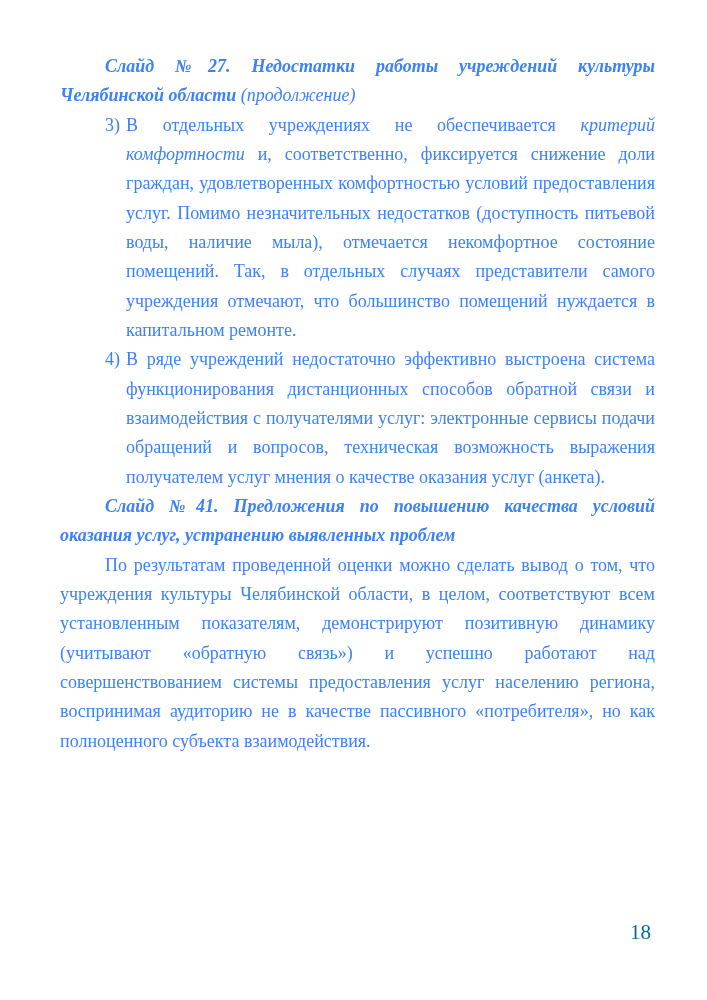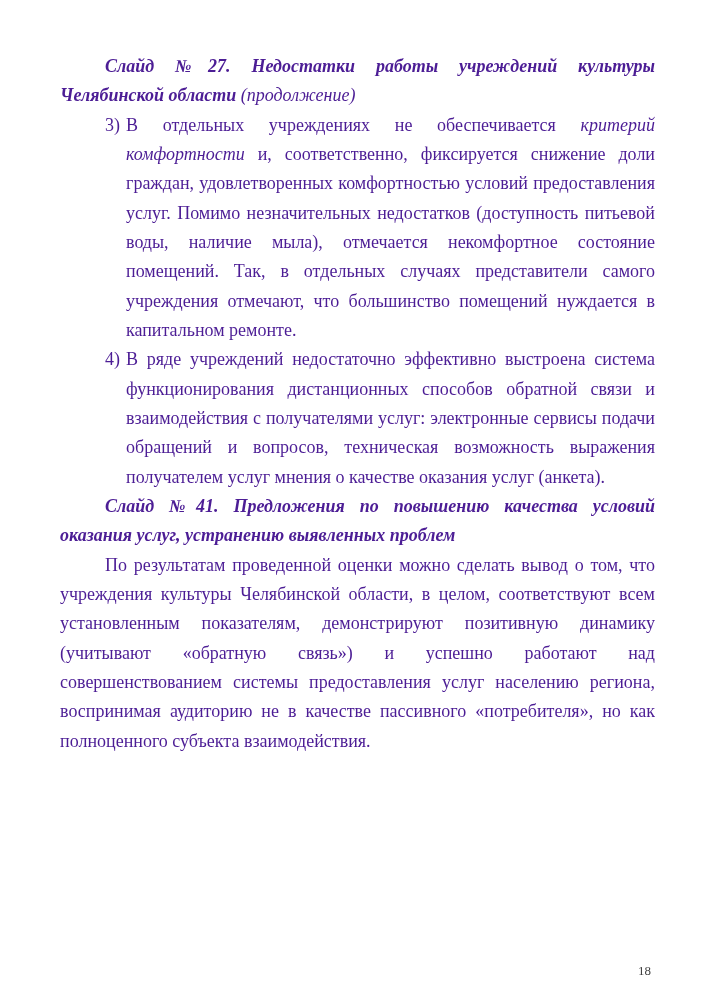--- a/index.html
+++ b/index.html
@@ -19,21 +19,21 @@
     overflow: hidden;
   }
   .content {
     width: 595px;
   }
   .block {
     margin: 0;
     font-size: 18px;
     line-height: 29.33px;
     text-align: justify;
-    color: #4c1d95;
+    color: #3b82f6;
   }
   .para {
     text-indent: 45px;
   }
   .list-item {
     position: relative;
     padding-left: 66px;
     text-indent: 0;
   }
   .list-item .marker {
@@ -41,24 +41,23 @@
     left: 45px;
     top: 0;
   }
   .r-regular { font-style: normal; font-weight: normal; }
   .r-italic { font-style: italic; font-weight: normal; }
   .r-bold-italic { font-style: italic; font-weight: bold; }
   .page-number {
     position: absolute;
     top: 921px;
     right: 56px;
-    font-size: 13px;
+    font-size: 21px;
     line-height: 22px;
-    color: #404040;
-    margin-top: 39px;
+    color: #0369a1;
   }
 </style>
 </head>
 <body>
 
 <div class="page">
   <div class="content">
       <p class="block para"><span class="r-bold-italic">Слайд №27. Недостатки работы учреждений культуры Челябинской области </span><span class="r-italic">(продолжение)</span></p>
       <div class="block list-item"><span class="marker r-regular">3)</span><span class="r-regular">В отдельных учреждениях не обеспечивается </span><span class="r-italic">критерий комфортности</span><span class="r-regular"> и, соответственно, фиксируется снижение доли граждан, удовлетворенных комфортностью условий предоставления услуг. Помимо незначительных недостатков (доступность питьевой воды, наличие мыла), отмечается некомфортное состояние помещений. Так, в отдельных случаях представители самого учреждения отмечают, что большинство помещений нуждается в капитальном ремонте.</span></div>
       <div class="block list-item"><span class="marker r-regular">4)</span><span class="r-regular">В ряде учреждений недостаточно эффективно выстроена система функционирования дистанционных способов обратной связи и взаимодействия с получателями услуг: электронные сервисы подачи обращений и вопросов, техническая возможность выражения получателем услуг мнения о качестве оказания услуг (анкета).</span></div>

